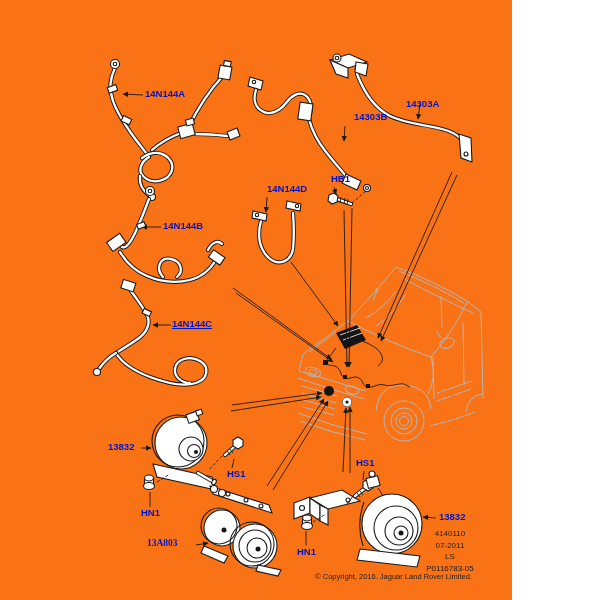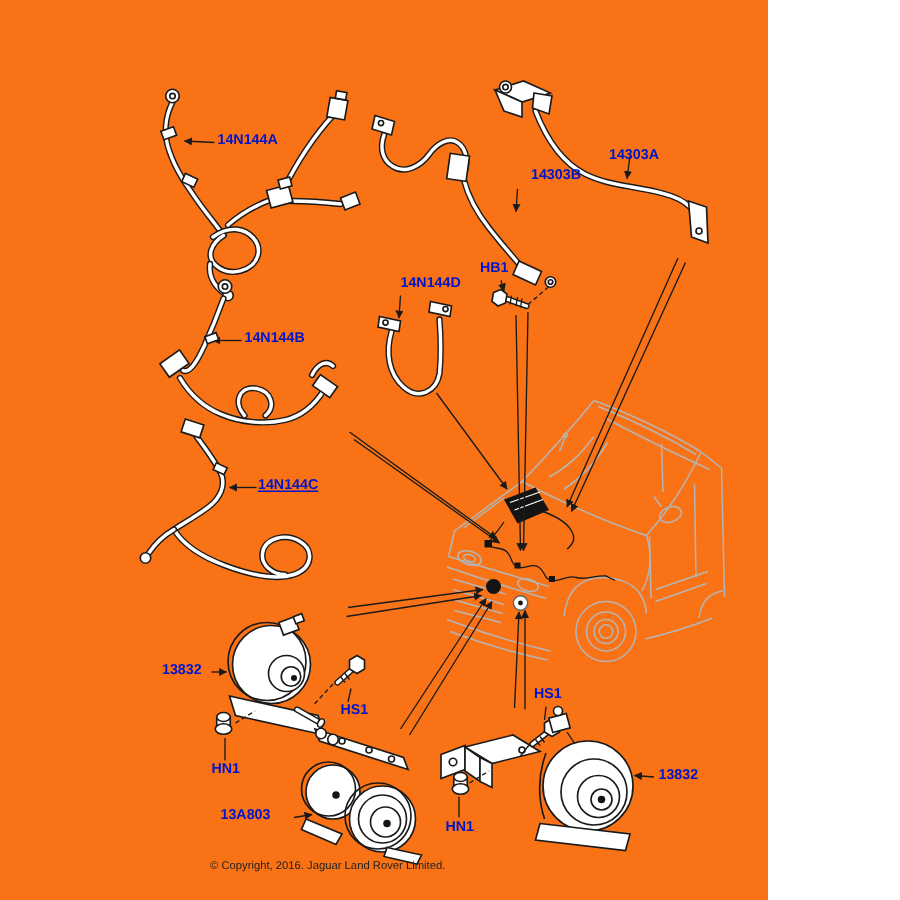--- a/index.html
+++ b/index.html
@@ -2,21 +2,21 @@
 <html><head>
 <meta charset="utf-8">
 <style>
   html,body{margin:0;padding:0;background:#fff;}
   #stage{position:relative;width:512px;height:600px;background:#f97316;overflow:hidden;
          font-family:"Liberation Sans",sans-serif;}
   #art{position:absolute;left:0;top:0;}
   .plabel{position:absolute;color:#0014cc;font-weight:bold;font-size:9.5px;white-space:nowrap;cursor:pointer;}
   .refblock{position:absolute;left:402px;top:528px;width:96px;text-align:center;color:#1a1a1a;
             font-size:8px;line-height:11.5px;}
-  .copyright{position:absolute;left:140px;top:572px;width:308px;text-align:left;color:#222;font-size:7.5px;}
+  .copyright{position:absolute;left:164px;top:572px;width:308px;text-align:right;color:#222;font-size:7.5px;}
   
   .tube{fill:none;stroke:#1a1a1a;stroke-width:4.2;stroke-linecap:round;}
   .core{fill:none;stroke:#ffffff;stroke-width:2.3;stroke-linecap:round;}
   .thin{stroke:#1a1a1a;stroke-width:.9;fill:none;}
   .dash{stroke:#1a1a1a;stroke-width:.9;stroke-dasharray:3 2;fill:none;}
   .part{stroke:#1a1a1a;stroke-width:1.1;fill:#fff;}
   .partn{stroke:#1a1a1a;stroke-width:1.1;fill:none;}
   .fillb{fill:#141414;stroke:none;}
   .car{stroke:#b5b5b5;stroke-width:1;fill:none;}
 </style>
@@ -305,25 +305,31 @@
     <polygon class="part" points="360,549 420,556 417,567 357,560"></polygon>
   </g>
 </svg>
 
   <div class="plabel" style="left:145px;top:88px;">14N144A</div>
   <div class="plabel" style="left:163px;top:220px;text-align:center;">14N144B</div>
   <div class="plabel" style="left:172px;top:318px;text-decoration:underline;">14N144C</div>
   <div class="plabel" style="left:267px;top:183px;">14N144D</div>
   <div class="plabel" style="left:406px;top:98px;">14303A</div>
   <div class="plabel" style="left:328px;top:111px;margin-left:26px;">14303B</div>
-  <div class="plabel" style="left:320px;top:173px;">HB1</div>
+  <div class="plabel" style="left:331px;top:173px;">HB1</div>
   <div class="plabel" style="left:108px;top:441px;">13832</div>
   <div class="plabel" style="left:227px;top:468px;">HS1</div>
   <div class="plabel" style="left:141px;top:507px;">HN1</div>
-  <div class="plabel" style="left:147px;top:538px;">13A803</div>
+  <div class="plabel" style="left:147px;top:538px;font-family:Liberation Serif, serif;">13A803</div>
   <div class="plabel" style="left:356px;top:457px;">HS1</div>
   <div class="plabel" style="left:297px;top:546px;">HN1</div>
   <div class="plabel" style="left:439px;top:511px;">13832</div>
 
+  <div class="refblock">
+    <div>4140110</div>
+    <div>07-2011</div>
+    <div>LS</div>
+    <div>P0116783-05</div>
+  </div>
 
   <div class="copyright">© Copyright, 2016. Jaguar Land Rover Limited.</div>
 
 </div>
 
 </body></html>

